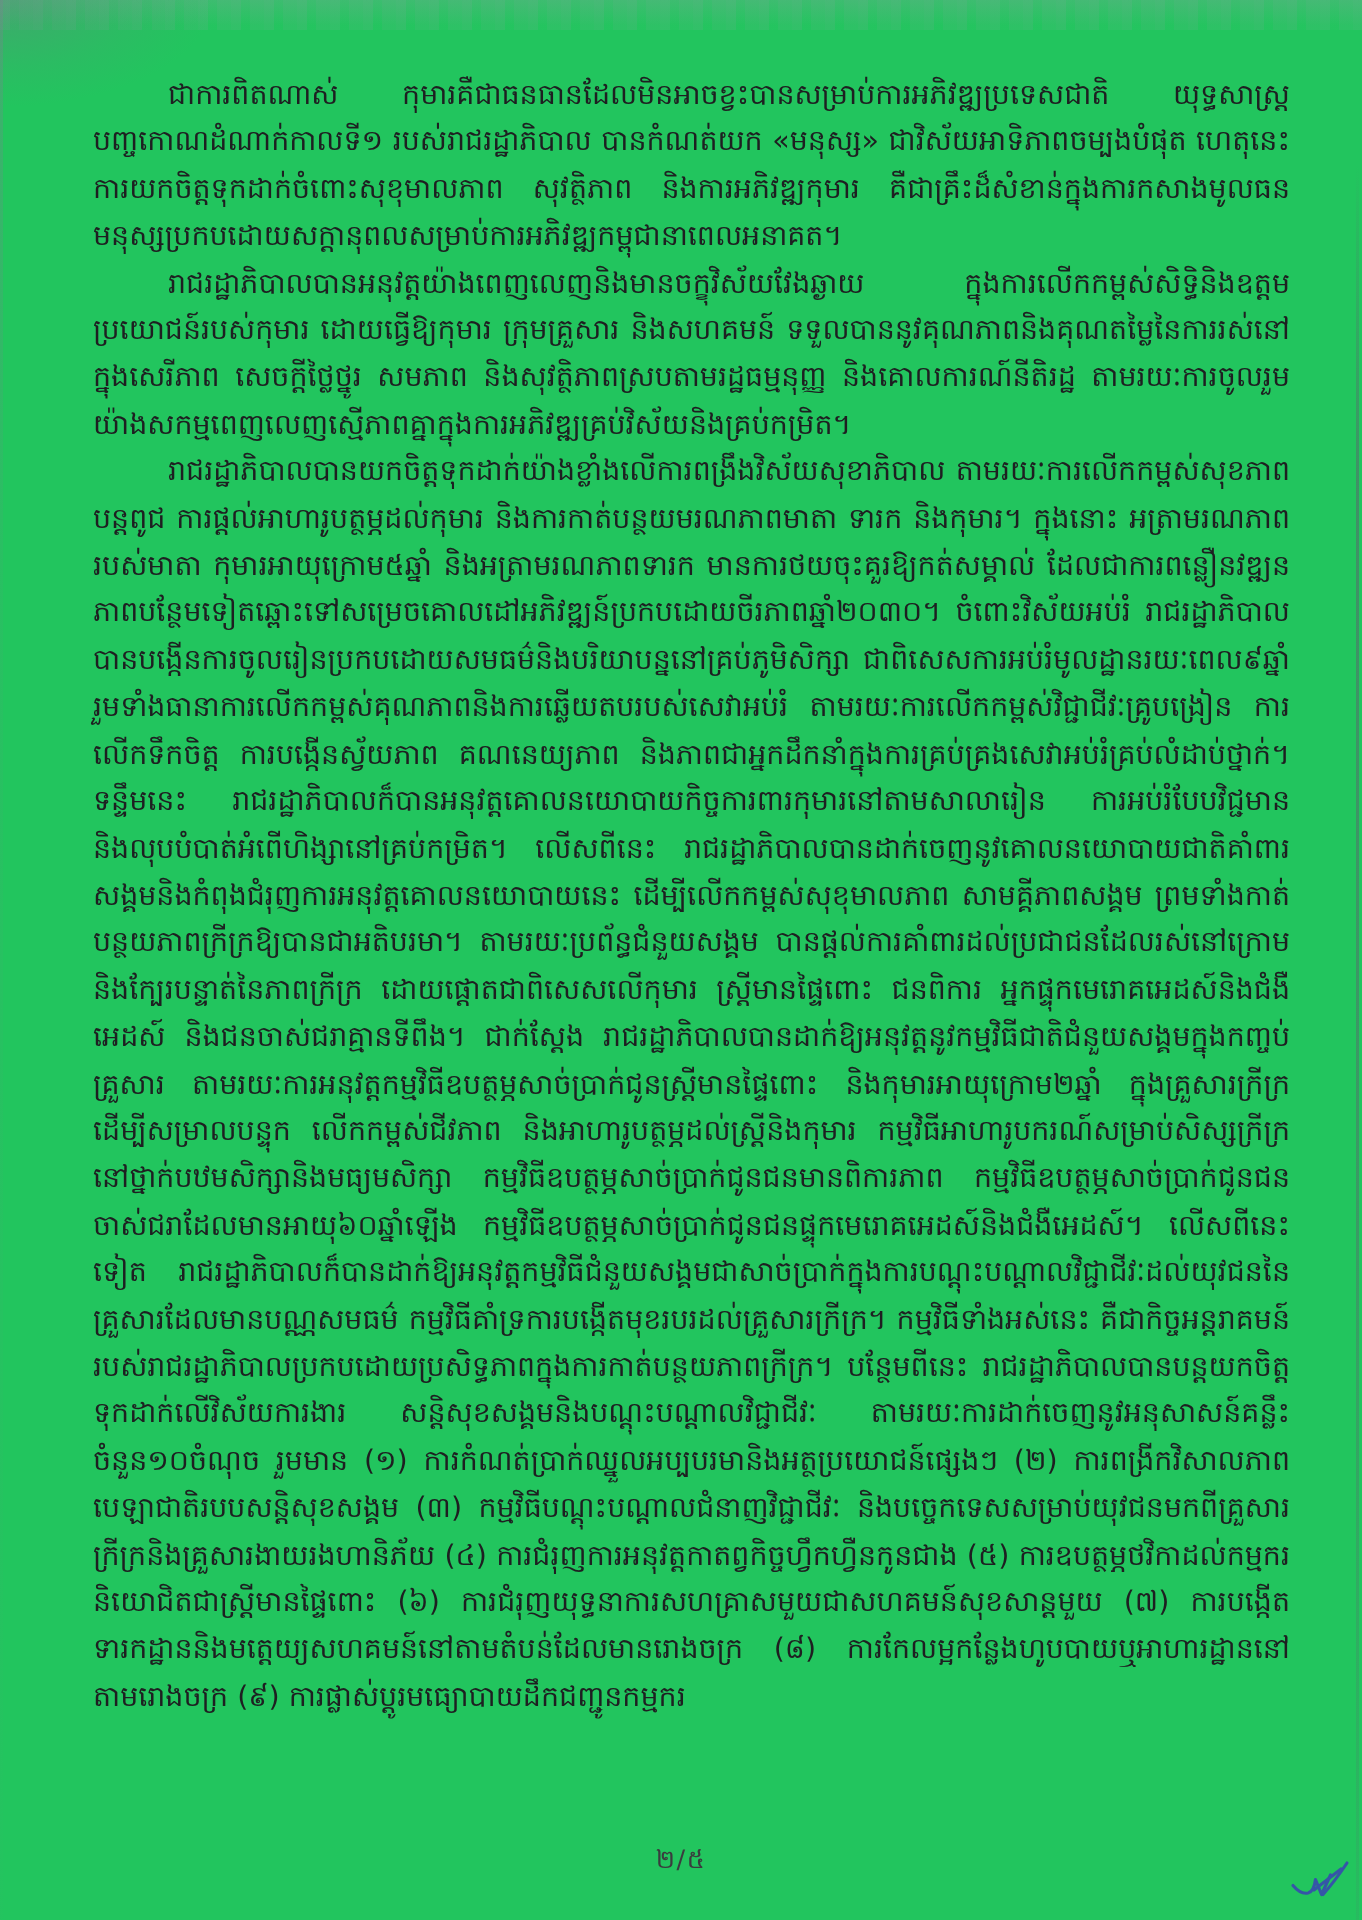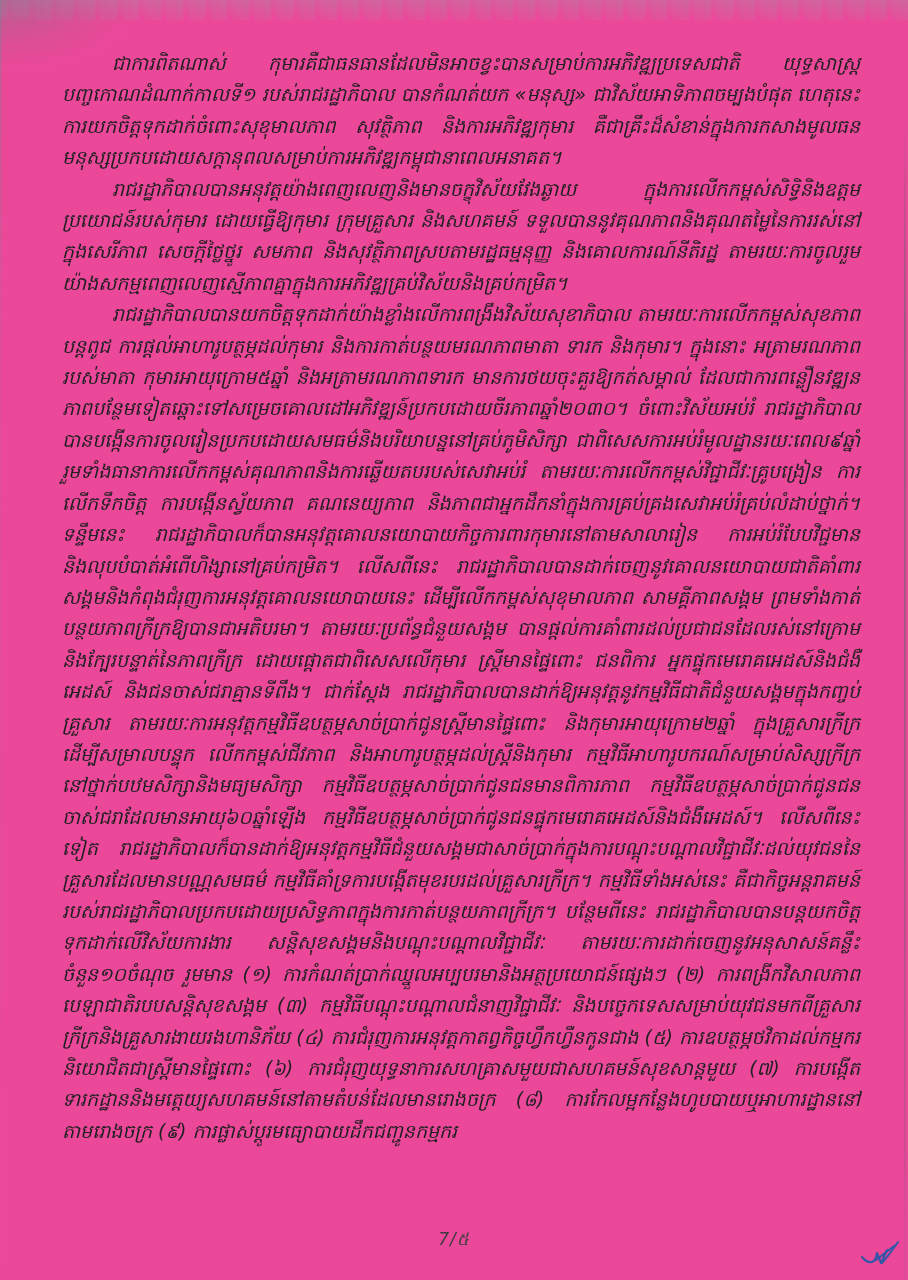--- a/index.html
+++ b/index.html
@@ -5,24 +5,23 @@
   html, body {
     margin: 0;
     padding: 0;
     background: #e8eaec;
   }
   .page {
     position: relative;
     width: 908px;
     height: 1280px;
     margin: 0 auto;
-    background: #ec4899;
+    background: #22c55e;
     overflow: hidden;
     font-family: "DejaVu Sans", sans-serif;
-    font-style: italic;
   }
   
   .scan-edge-top {
     position: absolute;
     top: 0; left: 0; right: 0;
     height: 20px;
     background:
       repeating-linear-gradient(90deg,
         rgba(150,160,170,0.14) 0 7px,
         rgba(150,160,170,0.02) 7px 13px,
@@ -102,21 +101,21 @@
   <div class="scan-corner-tl"></div>
   <div class="scan-edge-left"></div>
   <div class="scan-edge-right"></div>
 
   <div class="text-block">
     <p class="para">ជាការពិតណាស់ កុមារគឺជាធនធានដែលមិនអាចខ្វះបានសម្រាប់ការអភិវឌ្ឍប្រទេសជាតិ យុទ្ធសាស្ត្របញ្ចកោណដំណាក់កាលទី១ របស់រាជរដ្ឋាភិបាល បានកំណត់យក «មនុស្ស» ជាវិស័យអាទិភាពចម្បងបំផុត ហេតុនេះ ការយកចិត្តទុកដាក់ចំពោះសុខុមាលភាព សុវត្ថិភាព និងការអភិវឌ្ឍកុមារ គឺជាគ្រឹះដ៏សំខាន់ក្នុងការកសាងមូលធនមនុស្សប្រកបដោយសក្តានុពលសម្រាប់ការអភិវឌ្ឍកម្ពុជានាពេលអនាគត។</p>
     <p class="para">រាជរដ្ឋាភិបាលបានអនុវត្តយ៉ាងពេញលេញនិងមានចក្ខុវិស័យវែងឆ្ងាយ ក្នុងការលើកកម្ពស់សិទ្ធិនិងឧត្តមប្រយោជន៍របស់កុមារ ដោយធ្វើឱ្យកុមារ ក្រុមគ្រួសារ និងសហគមន៍ ទទួលបាននូវគុណភាពនិងគុណតម្លៃនៃការរស់នៅក្នុងសេរីភាព សេចក្តីថ្លៃថ្នូរ សមភាព និងសុវត្ថិភាពស្របតាមរដ្ឋធម្មនុញ្ញ និងគោលការណ៍នីតិរដ្ឋ តាមរយៈការចូលរួមយ៉ាងសកម្មពេញលេញស្មើភាពគ្នាក្នុងការអភិវឌ្ឍគ្រប់វិស័យនិងគ្រប់កម្រិត។</p>
     <p class="para">រាជរដ្ឋាភិបាលបានយកចិត្តទុកដាក់យ៉ាងខ្លាំងលើការពង្រឹងវិស័យសុខាភិបាល តាមរយៈការលើកកម្ពស់សុខភាពបន្តពូជ ការផ្តល់អាហារូបត្ថម្ភដល់កុមារ និងការកាត់បន្ថយមរណភាពមាតា ទារក និងកុមារ។ ក្នុងនោះ អត្រាមរណភាពរបស់មាតា កុមារអាយុក្រោម៥ឆ្នាំ និងអត្រាមរណភាពទារក មានការថយចុះគួរឱ្យកត់សម្គាល់ ដែលជាការពន្លឿនវឌ្ឍនភាពបន្ថែមទៀតឆ្ពោះទៅសម្រេចគោលដៅអភិវឌ្ឍន៍ប្រកបដោយចីរភាពឆ្នាំ២០៣០។ ចំពោះវិស័យអប់រំ រាជរដ្ឋាភិបាលបានបង្កើនការចូលរៀនប្រកបដោយសមធម៌និងបរិយាបន្ននៅគ្រប់ភូមិសិក្សា ជាពិសេសការអប់រំមូលដ្ឋានរយៈពេល៩ឆ្នាំ រួមទាំងធានាការលើកកម្ពស់គុណភាពនិងការឆ្លើយតបរបស់សេវាអប់រំ តាមរយៈការលើកកម្ពស់វិជ្ជាជីវៈគ្រូបង្រៀន ការលើកទឹកចិត្ត ការបង្កើនស្វ័យភាព គណនេយ្យភាព និងភាពជាអ្នកដឹកនាំក្នុងការគ្រប់គ្រងសេវាអប់រំគ្រប់លំដាប់ថ្នាក់។ ទន្ទឹមនេះ រាជរដ្ឋាភិបាលក៏បានអនុវត្តគោលនយោបាយកិច្ចការពារកុមារនៅតាមសាលារៀន ការអប់រំបែបវិជ្ជមាន និងលុបបំបាត់អំពើហិង្សានៅគ្រប់កម្រិត។ លើសពីនេះ រាជរដ្ឋាភិបាលបានដាក់ចេញនូវគោលនយោបាយជាតិគាំពារសង្គមនិងកំពុងជំរុញការអនុវត្តគោលនយោបាយនេះ ដើម្បីលើកកម្ពស់សុខុមាលភាព សាមគ្គីភាពសង្គម ព្រមទាំងកាត់បន្ថយភាពក្រីក្រឱ្យបានជាអតិបរមា។ តាមរយៈប្រព័ន្ធជំនួយសង្គម បានផ្តល់ការគាំពារដល់ប្រជាជនដែលរស់នៅក្រោមនិងក្បែរបន្ទាត់នៃភាពក្រីក្រ ដោយផ្តោតជាពិសេសលើកុមារ ស្ត្រីមានផ្ទៃពោះ ជនពិការ អ្នកផ្ទុកមេរោគអេដស៍និងជំងឺអេដស៍ និងជនចាស់ជរាគ្មានទីពឹង។ ជាក់ស្តែង រាជរដ្ឋាភិបាលបានដាក់ឱ្យអនុវត្តនូវកម្មវិធីជាតិជំនួយសង្គមក្នុងកញ្ចប់គ្រួសារ តាមរយៈការអនុវត្តកម្មវិធីឧបត្ថម្ភសាច់ប្រាក់ជូនស្ត្រីមានផ្ទៃពោះ និងកុមារអាយុក្រោម២ឆ្នាំ ក្នុងគ្រួសារក្រីក្រ ដើម្បីសម្រាលបន្ទុក លើកកម្ពស់ជីវភាព និងអាហារូបត្ថម្ភដល់ស្ត្រីនិងកុមារ កម្មវិធីអាហារូបករណ៍សម្រាប់សិស្សក្រីក្រនៅថ្នាក់បឋមសិក្សានិងមធ្យមសិក្សា កម្មវិធីឧបត្ថម្ភសាច់ប្រាក់ជូនជនមានពិការភាព កម្មវិធីឧបត្ថម្ភសាច់ប្រាក់ជូនជនចាស់ជរាដែលមានអាយុ៦០ឆ្នាំឡើង កម្មវិធីឧបត្ថម្ភសាច់ប្រាក់ជូនជនផ្ទុកមេរោគអេដស៍និងជំងឺអេដស៍។ លើសពីនេះទៀត រាជរដ្ឋាភិបាលក៏បានដាក់ឱ្យអនុវត្តកម្មវិធីជំនួយសង្គមជាសាច់ប្រាក់ក្នុងការបណ្តុះបណ្តាលវិជ្ជាជីវៈដល់យុវជននៃគ្រួសារដែលមានបណ្ណសមធម៌ កម្មវិធីគាំទ្រការបង្កើតមុខរបរដល់គ្រួសារក្រីក្រ។ កម្មវិធីទាំងអស់នេះ គឺជាកិច្ចអន្តរាគមន៍របស់រាជរដ្ឋាភិបាលប្រកបដោយប្រសិទ្ធភាពក្នុងការកាត់បន្ថយភាពក្រីក្រ។ បន្ថែមពីនេះ រាជរដ្ឋាភិបាលបានបន្តយកចិត្តទុកដាក់លើវិស័យការងារ សន្តិសុខសង្គមនិងបណ្តុះបណ្តាលវិជ្ជាជីវៈ តាមរយៈការដាក់ចេញនូវអនុសាសន៍គន្លឹះចំនួន១០ចំណុច រួមមាន (១) ការកំណត់ប្រាក់ឈ្នួលអប្បបរមានិងអត្ថប្រយោជន៍ផ្សេងៗ (២) ការពង្រីកវិសាលភាពបេឡាជាតិរបបសន្តិសុខសង្គម (៣) កម្មវិធីបណ្តុះបណ្តាលជំនាញវិជ្ជាជីវៈ និងបច្ចេកទេសសម្រាប់យុវជនមកពីគ្រួសារក្រីក្រនិងគ្រួសារងាយរងហានិភ័យ (៤) ការជំរុញការអនុវត្តកាតព្វកិច្ចហ្វឹកហ្វឺនកូនជាង (៥) ការឧបត្ថម្ភថវិកាដល់កម្មករនិយោជិតជាស្ត្រីមានផ្ទៃពោះ (៦) ការជំរុញយុទ្ធនាការសហគ្រាសមួយជាសហគមន៍សុខសាន្តមួយ (៧) ការបង្កើតទារកដ្ឋាននិងមត្តេយ្យសហគមន៍នៅតាមតំបន់ដែលមានរោងចក្រ (៨) ការកែលម្អកន្លែងហូបបាយឬអាហារដ្ឋាននៅតាមរោងចក្រ (៩) ការផ្លាស់ប្តូរមធ្យោបាយដឹកជញ្ជូនកម្មករ</p>
   </div>
 
-  <div class="page-footer">7/៥</div>
+  <div class="page-footer">២/៥</div>
 
   <svg class="signature" viewBox="0 0 42 40" xmlns="http://www.w3.org/2000/svg">
     <g fill="none" stroke="#3556a7" stroke-width="2.1" stroke-linecap="round" stroke-linejoin="round">
       <path d="M2 21 Q7 27 12 26 Q16 25 17 17 L21 27 L27 14"></path>
       <path d="M38 6 Q30 18 22 27"></path>
       <path d="M16 24 L34 10"></path>
     </g>
   </svg>
 
 </div>

